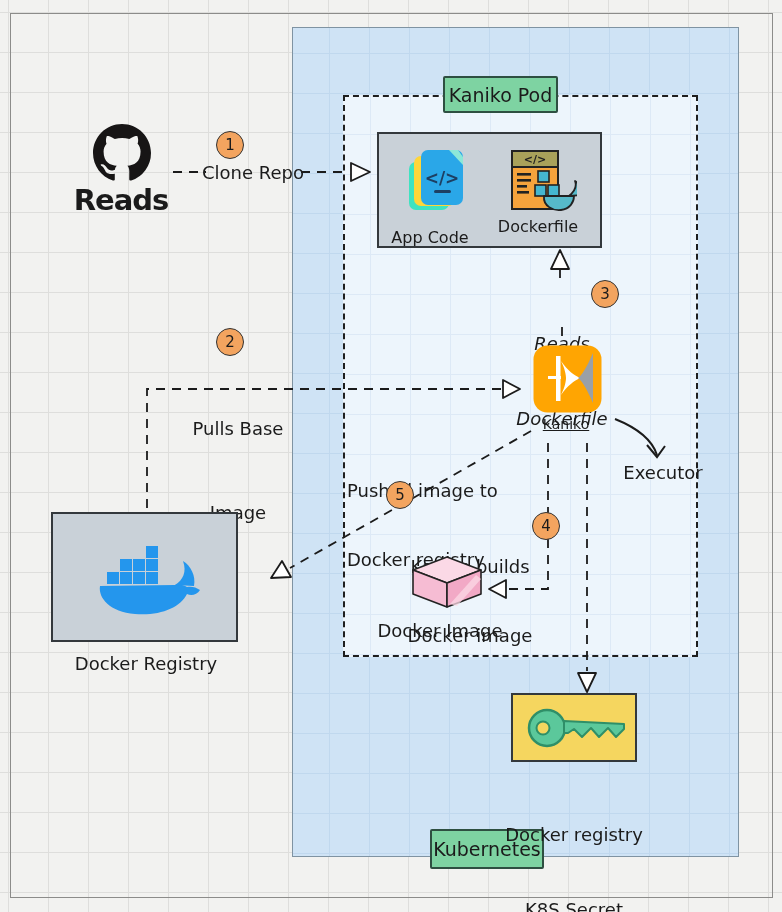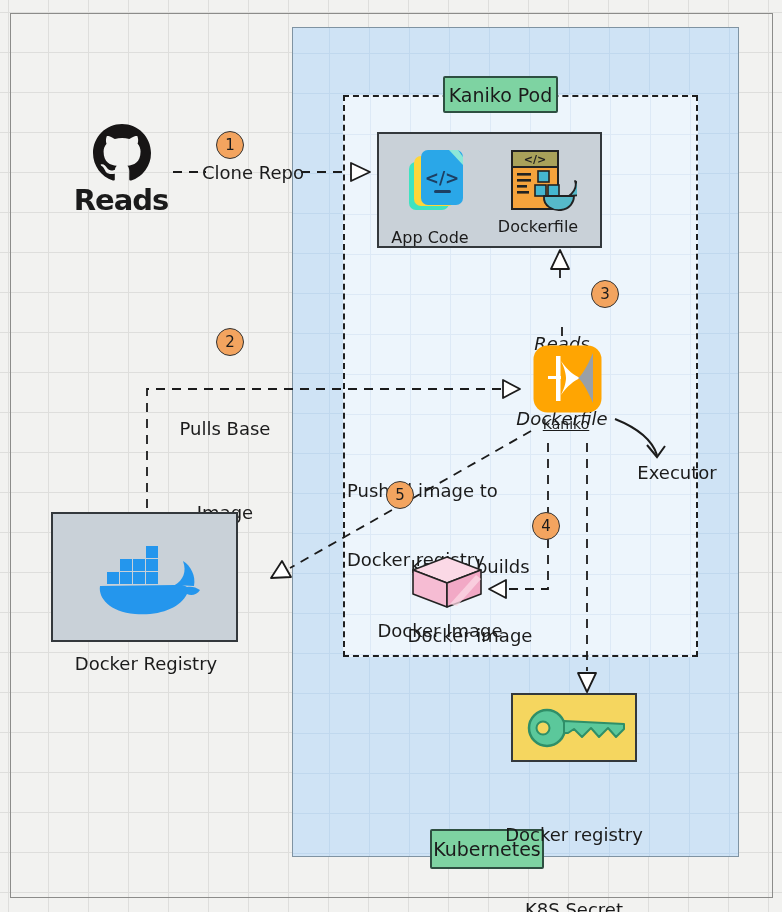--- a/index.html
+++ b/index.html
@@ -90,21 +90,21 @@
   <div class="abs wordmark" style="left:121px;top:183px;">Reads</div>
 
   <div class="abs badge" style="left:216px;top:131px;">
     <span>1</span>
   </div>
   <div class="abs lbl" style="left:253px;top:161px;">Clone Repo</div>
 
   <div class="abs badge" style="left:216px;top:328px;">
     <span>2</span>
   </div>
-  <div class="abs lbl" style="left:225px;top:359px;line-height:28px;">
+  <div class="abs lbl" style="left:238px;top:359px;line-height:28px;">
     <div>Pulls Base</div>
     <div>Image</div>
   </div>
 
   <div class="abs graybox" style="left:377px;top:132px;width:225px;height:116px;"></div>
 
   <svg class="abs" style="left:408px;top:149px;" width="56" height="64" viewBox="0 0 56 64">
     <rect x="1" y="13" width="40" height="48" rx="7" fill="#3fe3c1"></rect>
     <rect x="6" y="7" width="41" height="50" rx="7" fill="#ffd639"></rect>
     <rect x="13" y="1" width="42" height="55" rx="7" fill="#2aa7e8"></rect>
@@ -145,21 +145,21 @@
   </div>
 
   <svg class="abs" style="left:533px;top:345px;" width="69" height="68" viewBox="0 0 69 68">
     <rect x="0.5" y="0.5" width="68" height="67" rx="14" fill="#ffa502"></rect>
     <rect x="23" y="11" width="4.5" height="45" fill="#fff"></rect>
     <rect x="15" y="31" width="13" height="3" fill="#fff"></rect>
     <path d="M28,16 C35,26 41,30 47,33 C41,36 35,40 28,50 C32,42 33,36 33,33 C33,30 32,24 28,16 Z" fill="#fff"></path>
     <path d="M60,8 C53,24 48,31 45,33 C48,35 53,42 60,58 L60,8 Z" fill="#9aa0a6"></path>
   </svg>
   <div class="abs lbl" style="left:566px;top:413px;font-size:14px;text-decoration:underline;">Kaniko</div>
-  <div class="abs lbl" style="left:677px;top:461px;text-align:center;">Executor</div>
+  <div class="abs lbl" style="left:663px;top:461px;text-align:center;">Executor</div>
 
   <div class="abs lbl leftalign" style="left:347px;top:433px;">
     <div>Pushed image to</div>
     <div>Docker registry</div>
   </div>
   <div class="abs badge" style="left:386px;top:481px;">
     <span>5</span>
   </div>
 
   <div class="abs lbl" style="left:470px;top:509px;">

